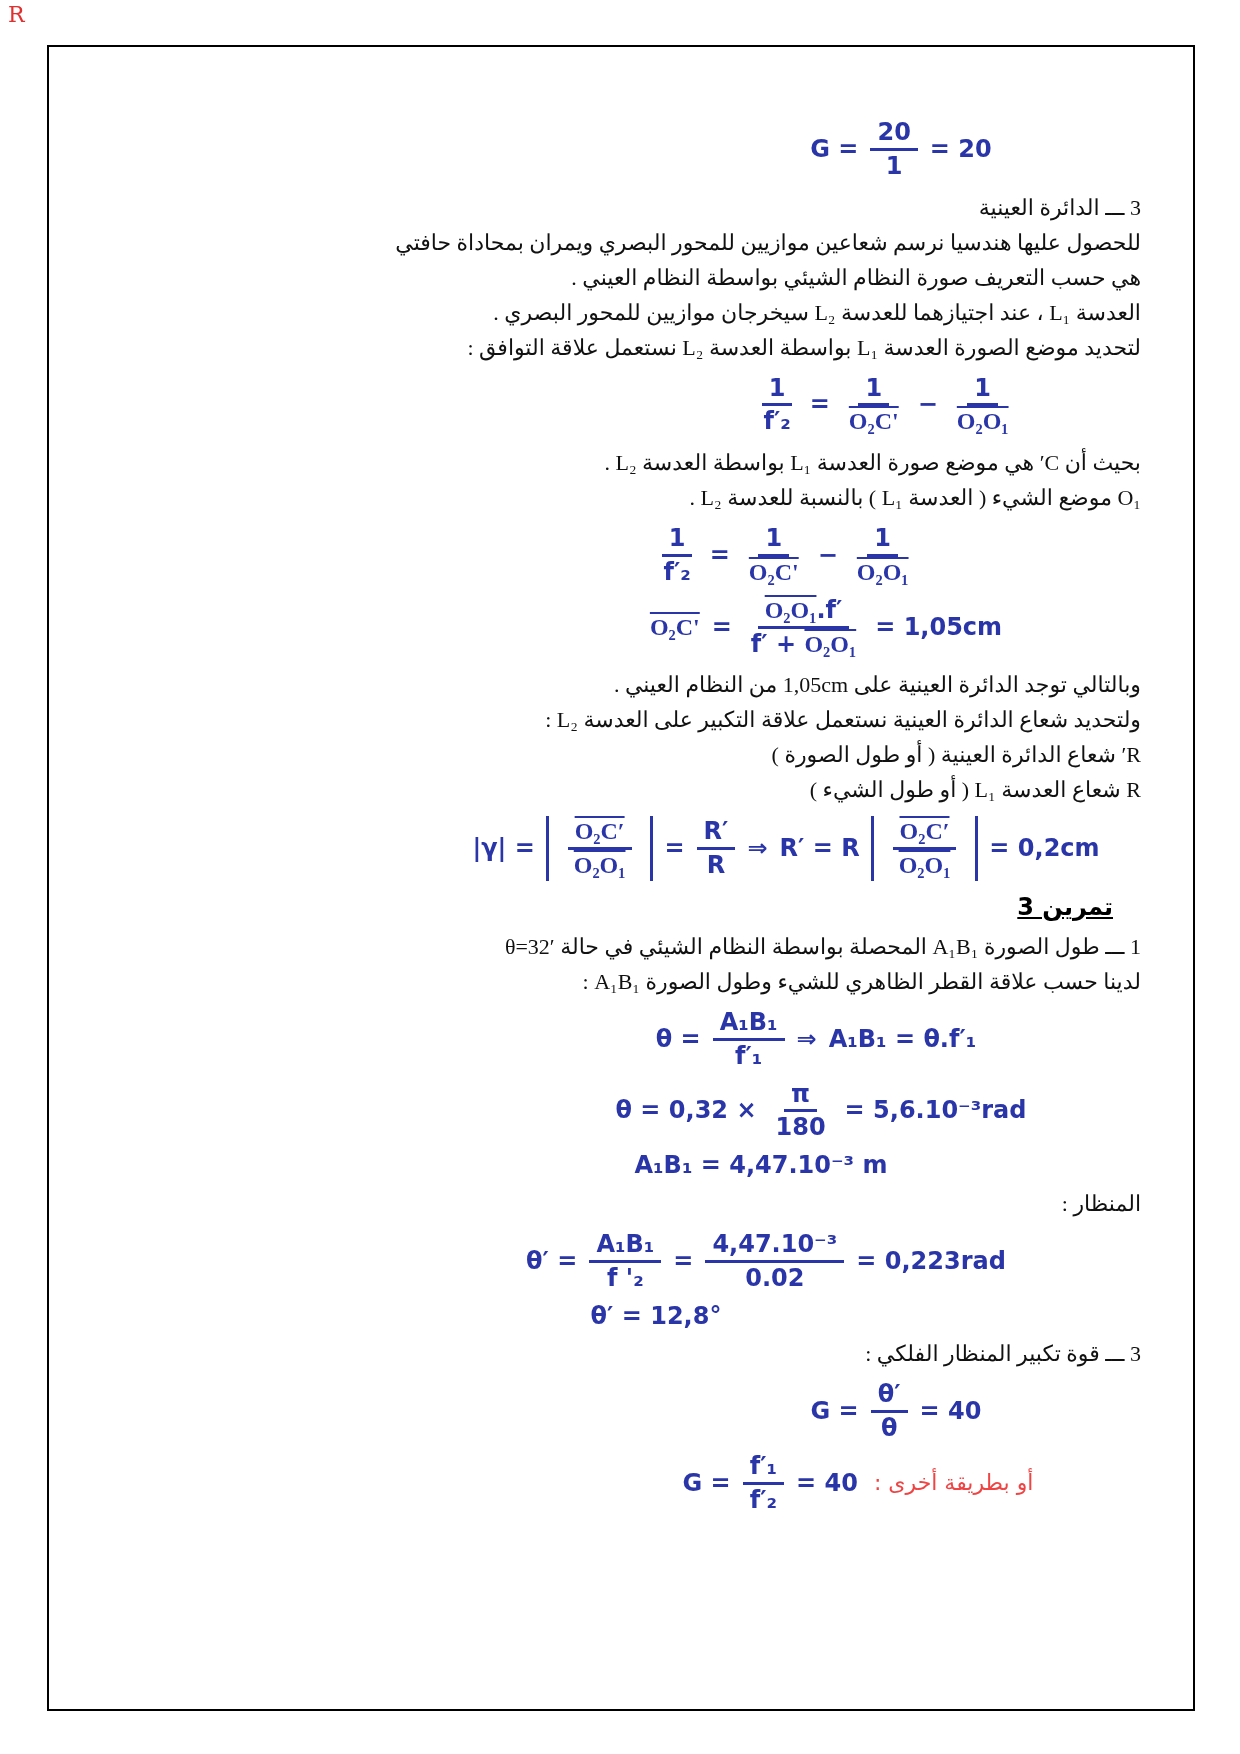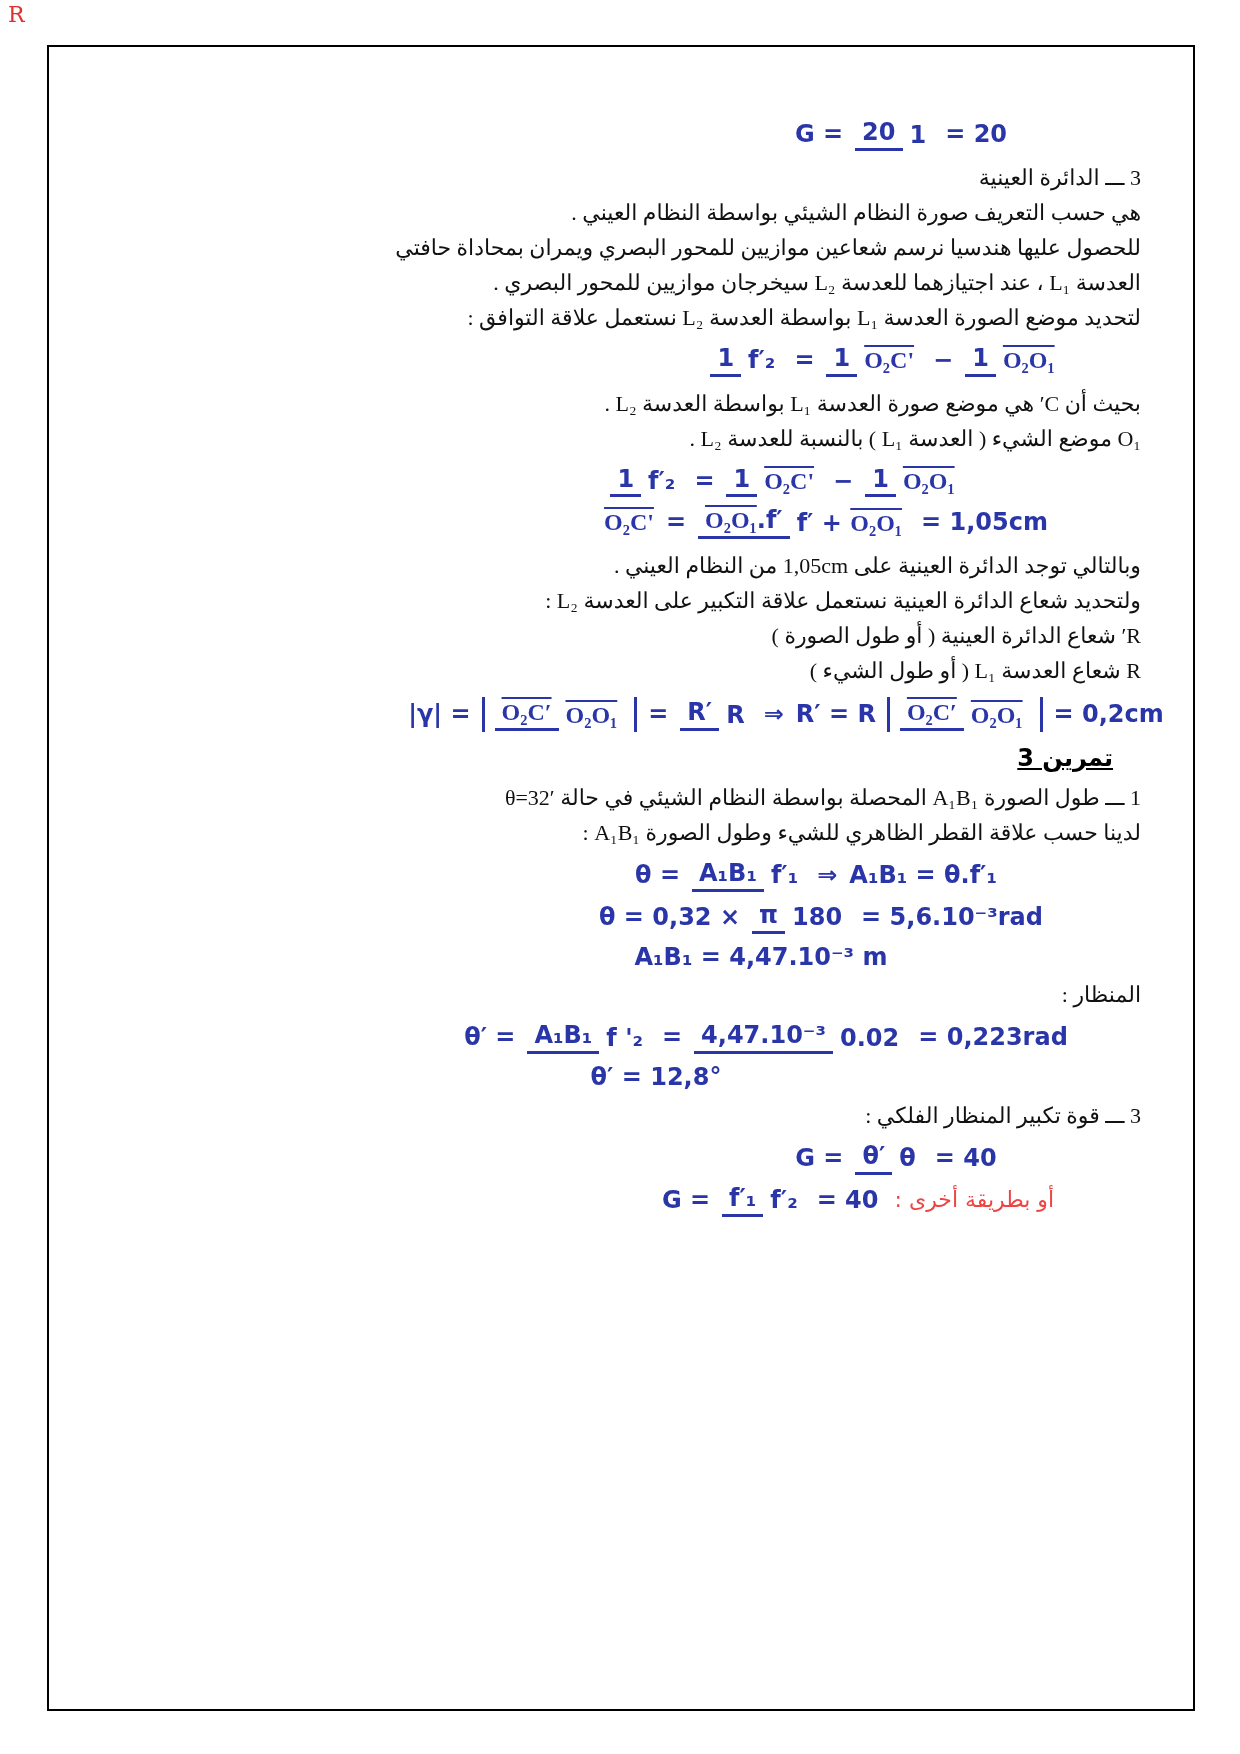--- a/index.html
+++ b/index.html
@@ -50,37 +50,37 @@
     color: #2a36a8;
     font-weight: bold;
     font-size: 24px;
     line-height: 1.2;
     margin: 9px 0;
   }
   .fl.plain { margin: 6px 0; }
   .tok { margin: 0 6px; white-space: pre; }
   .frac {
     display: inline-flex;
-    flex-direction: row;
+    flex-direction: column;
     align-items: center;
     margin: 0 6px;
   }
   .frac .num {
     display: flex;
     padding: 0 7px 1px 7px;
     border-bottom: 3px solid currentColor;
   }
   .frac .den { display: flex; padding: 1px 7px 0 7px; }
   .frac .num span, .frac .den span { white-space: pre; }
   .ovl { text-decoration: overline; text-decoration-thickness: 2px; font-family: Liberation Serif, serif; }
   .abs {
     display: inline-flex;
     border-left: 3px solid currentColor;
     border-right: 3px solid currentColor;
-    padding: 1px 4px;
+    padding: 1px 12px;
     margin: 0 5px;
   }
   .ar-label {
     direction: rtl;
     color: #ef4444;
     font-weight: normal;
     font-size: 22px;
     margin-left: 10px;
     margin-right: 22px;
     white-space: pre;
@@ -103,22 +103,22 @@
               <span>20</span>
             </span>
           <span class="den">
               <span>1</span>
             </span>
         </span>
         <span class="tok">= 20</span>
       </div>
 
       <p class="ar">3 ـــ الدائرة العينية</p>
+      <p class="ar">للحصول عليها هندسيا نرسم شعاعين موازيين للمحور البصري ويمران بمحاداة حافتي</p>
       <p class="ar">هي حسب التعريف صورة النظام الشيئي بواسطة النظام العيني .</p>
-      <p class="ar">للحصول عليها هندسيا نرسم شعاعين موازيين للمحور البصري ويمران بمحاداة حافتي</p>
       <p class="ar">العدسة L₁ ، عند اجتيازهما للعدسة L₂ سيخرجان موازيين للمحور البصري .</p>
       <p class="ar">لتحديد موضع الصورة العدسة L₁ بواسطة العدسة L₂ نستعمل علاقة التوافق :</p>
 
       <div class="fl" style="transform:translateX(265px)">
         <span class="frac">
           <span class="num">
               <span>1</span>
             </span>
           <span class="den">
               <span>f′₂</span>

